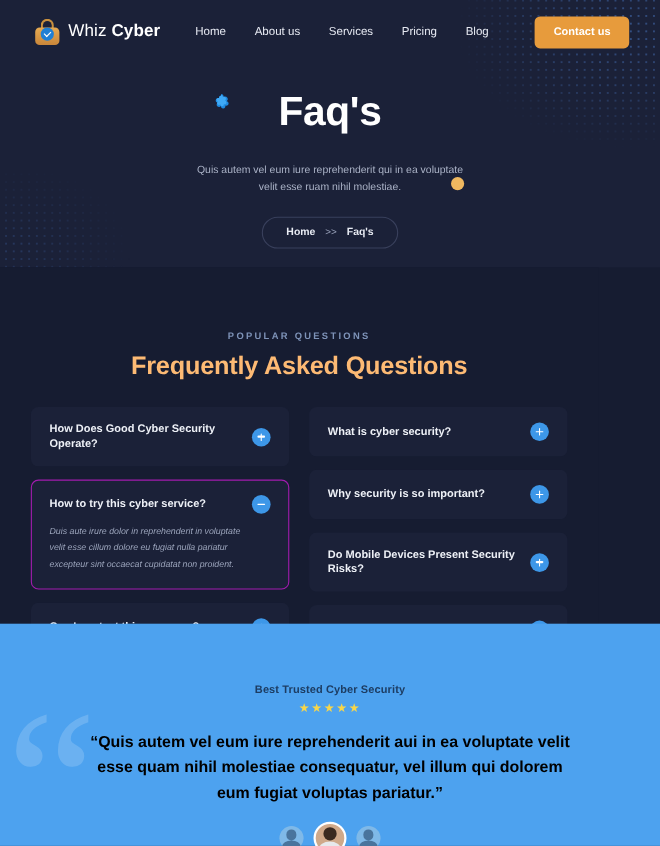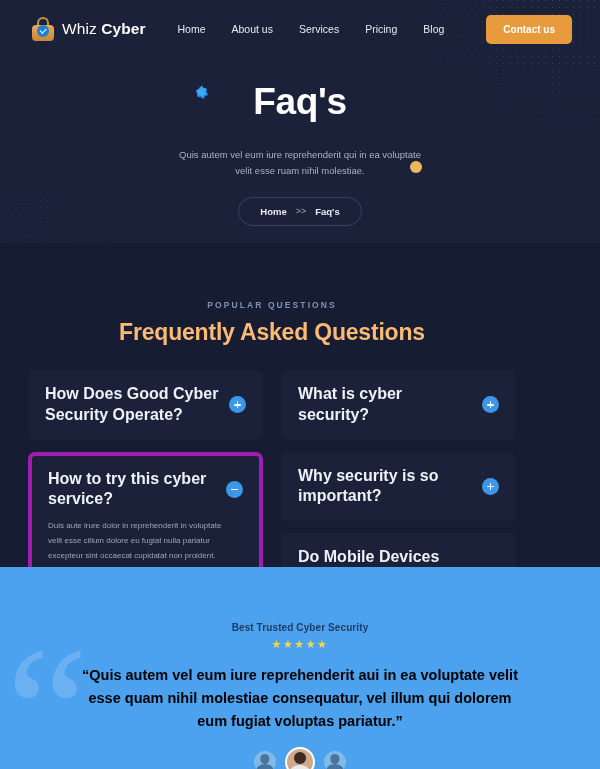--- a/index.html
+++ b/index.html
@@ -229,32 +229,32 @@
 
   .faq-item {
     background: #1b2138;
     border-radius: 7px;
     padding: 13px 16px;
     cursor: pointer;
     position: relative;
     border: 1px solid transparent;
   }
   .faq-item.open {
-    border: 4px solid #a21caf;
+    border: 1px solid #a21caf;
     background: #1b2138;
     padding-bottom: 15px;
   }
   .faq-row {
     display: flex;
     align-items: center;
     justify-content: space-between;
     gap: 10px;
   }
   .faq-q {
-    font-size: 16px;
+    font-size: 10px;
     font-weight: 700;
     color: #eef1f7;
     line-height: 1.3;
   }
   .faq-toggle {
     flex: 0 0 auto;
     width: 17px; height: 17px;
     border-radius: 50%;
     background: #3d97e8;
     display: flex;
@@ -273,20 +273,21 @@
   .faq-toggle::before { width: 7px; height: 1.6px; }
   .faq-toggle::after  { width: 1.6px; height: 7px; }
   .faq-toggle.minus::after { display: none; }
 
   .faq-a {
     margin-top: 9px;
     font-size: 8px;
     line-height: 1.85;
     color: #9ba4bb;
     padding-right: 14px;
+    font-style: italic;
   }
 
   
   .testimonial {
     position: relative;
     width: 600px;
     height: 202px;
     background: #4da2ef;
     overflow: hidden;
     padding-top: 55px;

